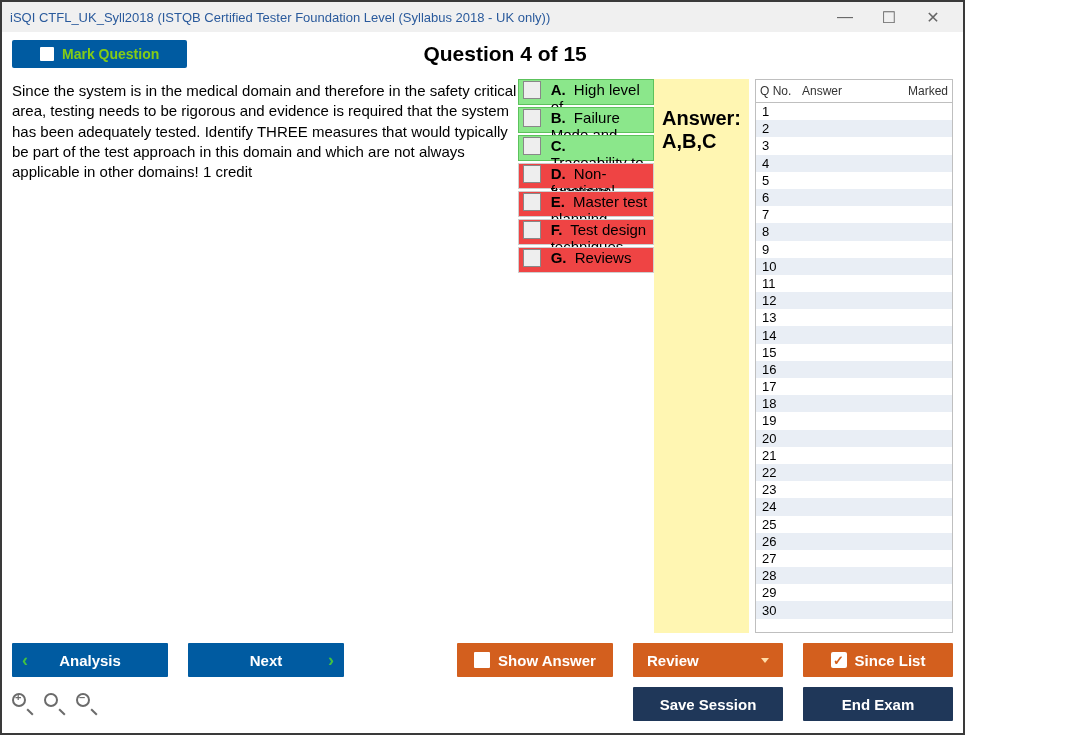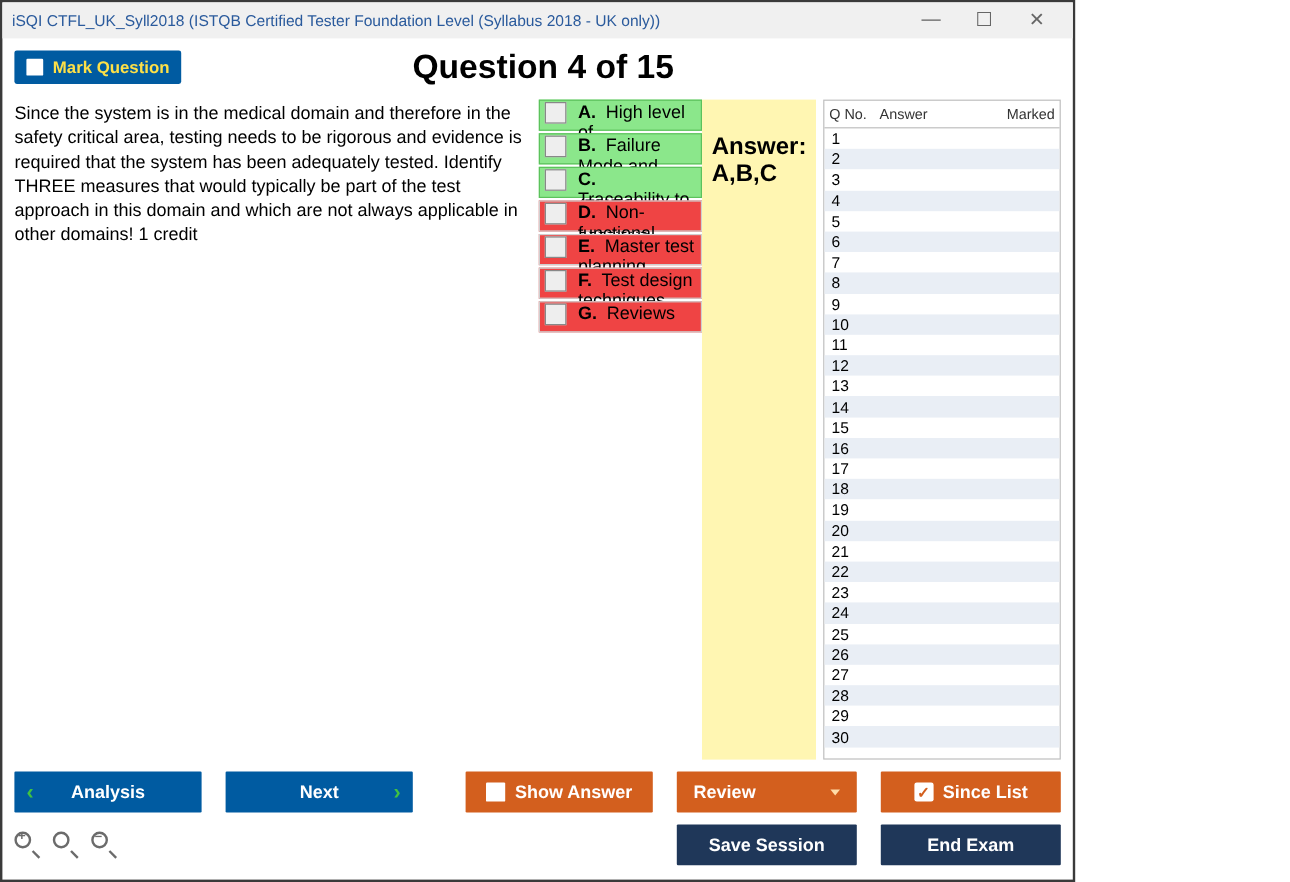--- a/index.html
+++ b/index.html
@@ -1,24 +1,24 @@
 <!DOCTYPE html>
 <html><head>
 <meta charset="utf-8">
 <style>
 * { box-sizing: border-box; margin: 0; padding: 0; }
 body { font-family: "Segoe UI", Arial, sans-serif; font-size: 14px; background: #fff; }
-.window { width: 896px; height: 735px; border: 2px solid #3a3a3a; position: relative; display: flex; flex-direction: column; background: #fff;}
+.window { width: 965px; height: 735px; border: 2px solid #3a3a3a; position: relative; display: flex; flex-direction: column; background: #fff;}
 .titlebar { height: 30px; background: #f0f0f0; display: flex; align-items: center; padding: 0 8px; color: #2a5a9c; font-size: 13px; }
 .titlebar .spacer { flex: 1; }
 .wbtn { width: 44px; height: 28px; display: flex; align-items: center; justify-content: center; color: #666; font-size: 16px; cursor: default; }
 .header { display: flex; align-items: center; padding: 8px 10px 10px 10px; border-bottom: 1px solid transparent; }
-.mark-btn { background: #005ba1; color: #fde047; border: none; padding: 6px 10px; display: flex; align-items: center; font-weight: bold; font-size: 14px; cursor: pointer; border-radius: 2px;}
+.mark-btn { background: #005ba1; color: #84cc16; border: none; padding: 6px 28px; display: flex; align-items: center; font-weight: bold; font-size: 14px; cursor: pointer; border-radius: 2px;}
 .mark-btn .box { width: 14px; height: 14px; background: #fff; margin-right: 8px; border-radius: 1px;}
-.qtitle { flex: 1; text-align: center; font-size: 28px; font-weight: bold; padding-right: 130px;}
+.qtitle { flex: 1; text-align: center; font-size: 21px; font-weight: bold; padding-right: 130px;}
 .content-row { flex: 1; display: flex; min-height: 0; padding: 0 10px; }
 .main-col { flex: 1; display: flex; flex-direction: row; min-width: 0; padding-right: 6px;}
 .side-col { width: 198px; border: 1px solid #bfbfbf; display: flex; flex-direction: column; font-size: 13px; background: #fff;}
 .qtext { font-size: 15px; line-height: 1.35; padding: 2px 0 12px 0; }
 .options { display: flex; flex-direction: column; gap: 2px; margin-bottom: 18px;}
 .opt { display: flex; align-items: flex-start; border: 1px solid #7ad07a; background: #fff; padding: 1px 4px; height: 26px; font-size: 15px;}
 .opt.correct { background: #8be78b; border-color: #5cc25c; }
 .opt:not(.correct){ border-color: #cfcfcf; background: #ef4444; }
 .opt .chk { width: 18px; height: 18px; border: 1px solid #888; background: #eee; margin-right: 10px; flex-shrink:0;}
 .opt b { margin-right: 4px; }

